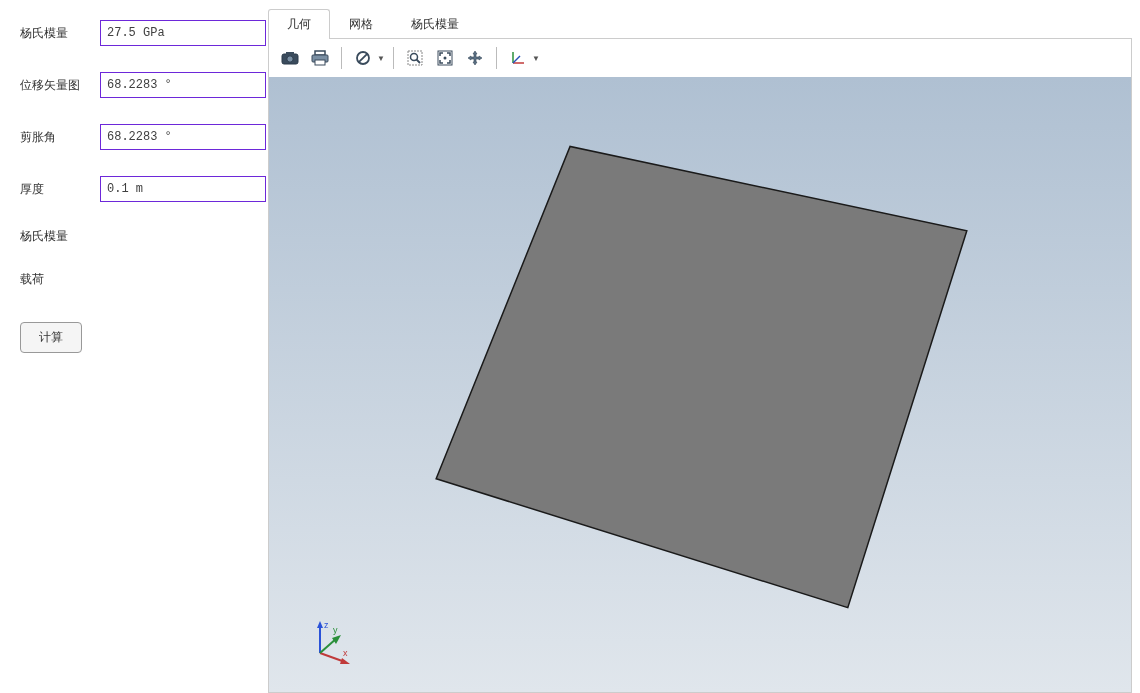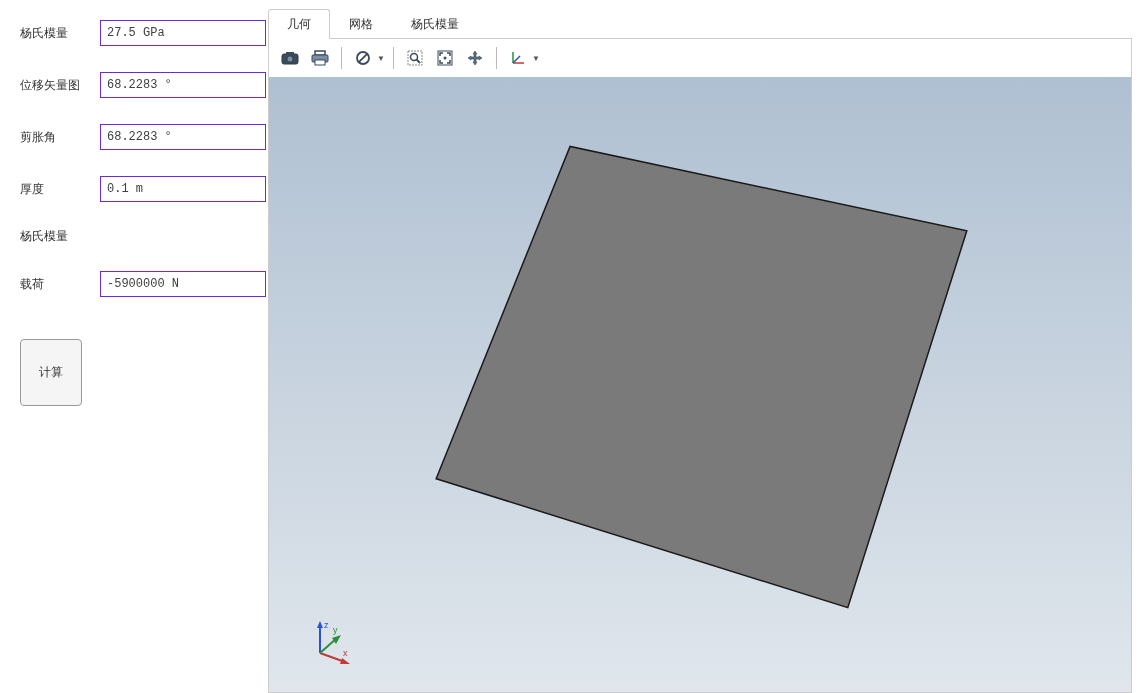--- a/index.html
+++ b/index.html
@@ -31,22 +31,22 @@
       flex: 1;
       height: 26px;
       border: 1px solid #6d28d9;
       padding: 0 6px;
       font-family: "Courier New", monospace;
       font-size: 12px;
       color: #404040;
       background: #fff;
     }
     .calc-button {
-      margin-top: 16px;
-      padding: 24px 18px;
+      margin-top: 8px;
+      padding: 6px 18px;
       border: 1px solid #999;
       border-radius: 4px;
       background: #f5f5f5;
       cursor: pointer;
       font-size: 12px;
       color: #333;
     }
 
     .right-panel {
       flex: 1;
@@ -154,21 +154,20 @@
   </div>
   <div class="form-row">
     <div class="form-label">厚度</div>
     <input class="form-input" value="0.1 m" style="">
   </div>
   <div class="form-row">
     <div class="form-label">杨氏模量</div>
   </div>
   <div class="form-row">
     <div class="form-label">载荷</div>
-    <input class="form-input" value="-5900000 N" style="">
   </div>
   <button class="calc-button">计算</button>
 </div>
 
 <div class="right-panel">
   <div class="tabs">
     <div class="tab active">几何</div>
     <div class="tab">网格</div>
     <div class="tab">杨氏模量</div>
   </div>

